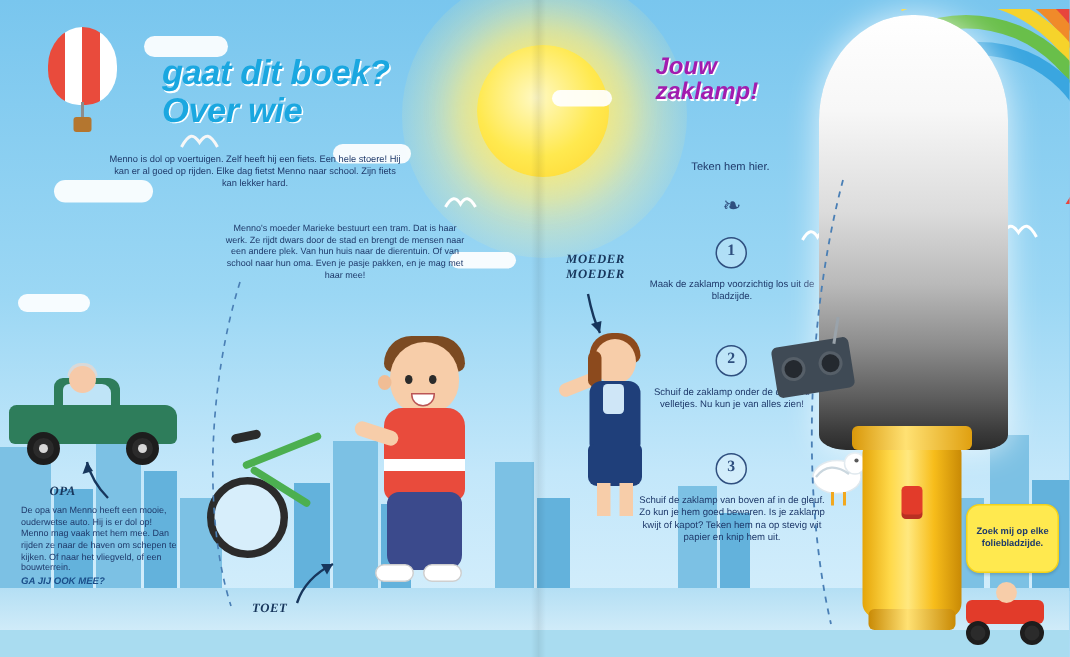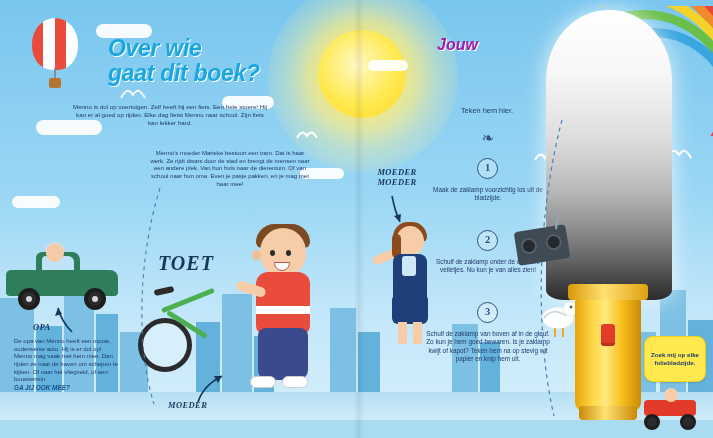--- a/index.html
+++ b/index.html
@@ -409,34 +409,33 @@
     <div class="bldg dark" style="left:688px;width:25px;height:74px;"></div>
     <div class="bldg" style="left:630px;width:26px;height:62px;"></div>
   </div>
 
   <div class="road"></div>
   <div class="grass"></div>
 
   <div class="gutter"></div>
 
   <div class="headline-left">
+    <div>gaat dit boek?</div>
     <div>Over wie</div>
-    <div>gaat dit boek?</div>
   </div>
 
   <div class="para p-menno">Menno is dol op voertuigen. Zelf heeft hij een fiets. Een hele stoere! Hij kan er al goed op rijden. Elke dag fietst Menno naar school. Zijn fiets kan lekker hard.</div>
   <div class="para p-marieke">Menno's moeder Marieke bestuurt een tram. Dat is haar werk. Ze rijdt dwars door de stad en brengt de mensen naar een andere plek. Van hun huis naar de dierentuin. Of van school naar hun oma. Even je pasje pakken, en je mag met haar mee!</div>
   <div class="para p-opa">
     <span>De opa van Menno heeft een mooie, ouderwetse auto. Hij is er dol op! Menno mag vaak met hem mee. Dan rijden ze naar de haven om schepen te kijken. Of naar het vliegveld, of een bouwterrein.</span>
     <div class="cta">GA JIJ OOK MEE?</div>
   </div>
 
-  <div class="toet">TOET</div>
   <div class="label l-opa">OPA</div>
-  <div class="label l-menno">MOEDER</div>
+  <div class="label l-menno">TOET</div>
 
   <svg class="arrow" style="left:46px;top:306px;width:40px;height:30px;">
     <path d="M26,26 C18,18 14,10 12,2" stroke="#17365c" stroke-width="1.6" fill="none"></path>
     <path d="M12,2 L9,10 L16,8 Z" fill="#17365c"></path>
   </svg>
 
   <svg class="arrow" style="left:188px;top:372px;width:50px;height:34px;">
     <path d="M10,30 C14,18 22,10 34,4" stroke="#17365c" stroke-width="1.6" fill="none"></path>
     <path d="M34,4 L26,4 L30,11 Z" fill="#17365c"></path>
   </svg>
@@ -523,20 +522,21 @@
     <div class="torso"></div>
     <div class="stripe"></div>
     <div class="arm"></div>
     <div class="legs"></div>
     <div class="shoe sh1"></div>
     <div class="shoe sh2"></div>
   </div>
 
   <div class="headline-right">
     <div>Jouw</div>
+    <div>zaklamp!</div>
   </div>
 
   <div class="bewaar">Teken hem hier.</div>
   <div class="ornament">❧</div>
 
   <div class="label l-moeder">MOEDER MOEDER</div>
 
   <div class="circ c1">1</div>
   <div class="step s1">Maak de zaklamp voorzichtig los uit de bladzijde.</div>
 

